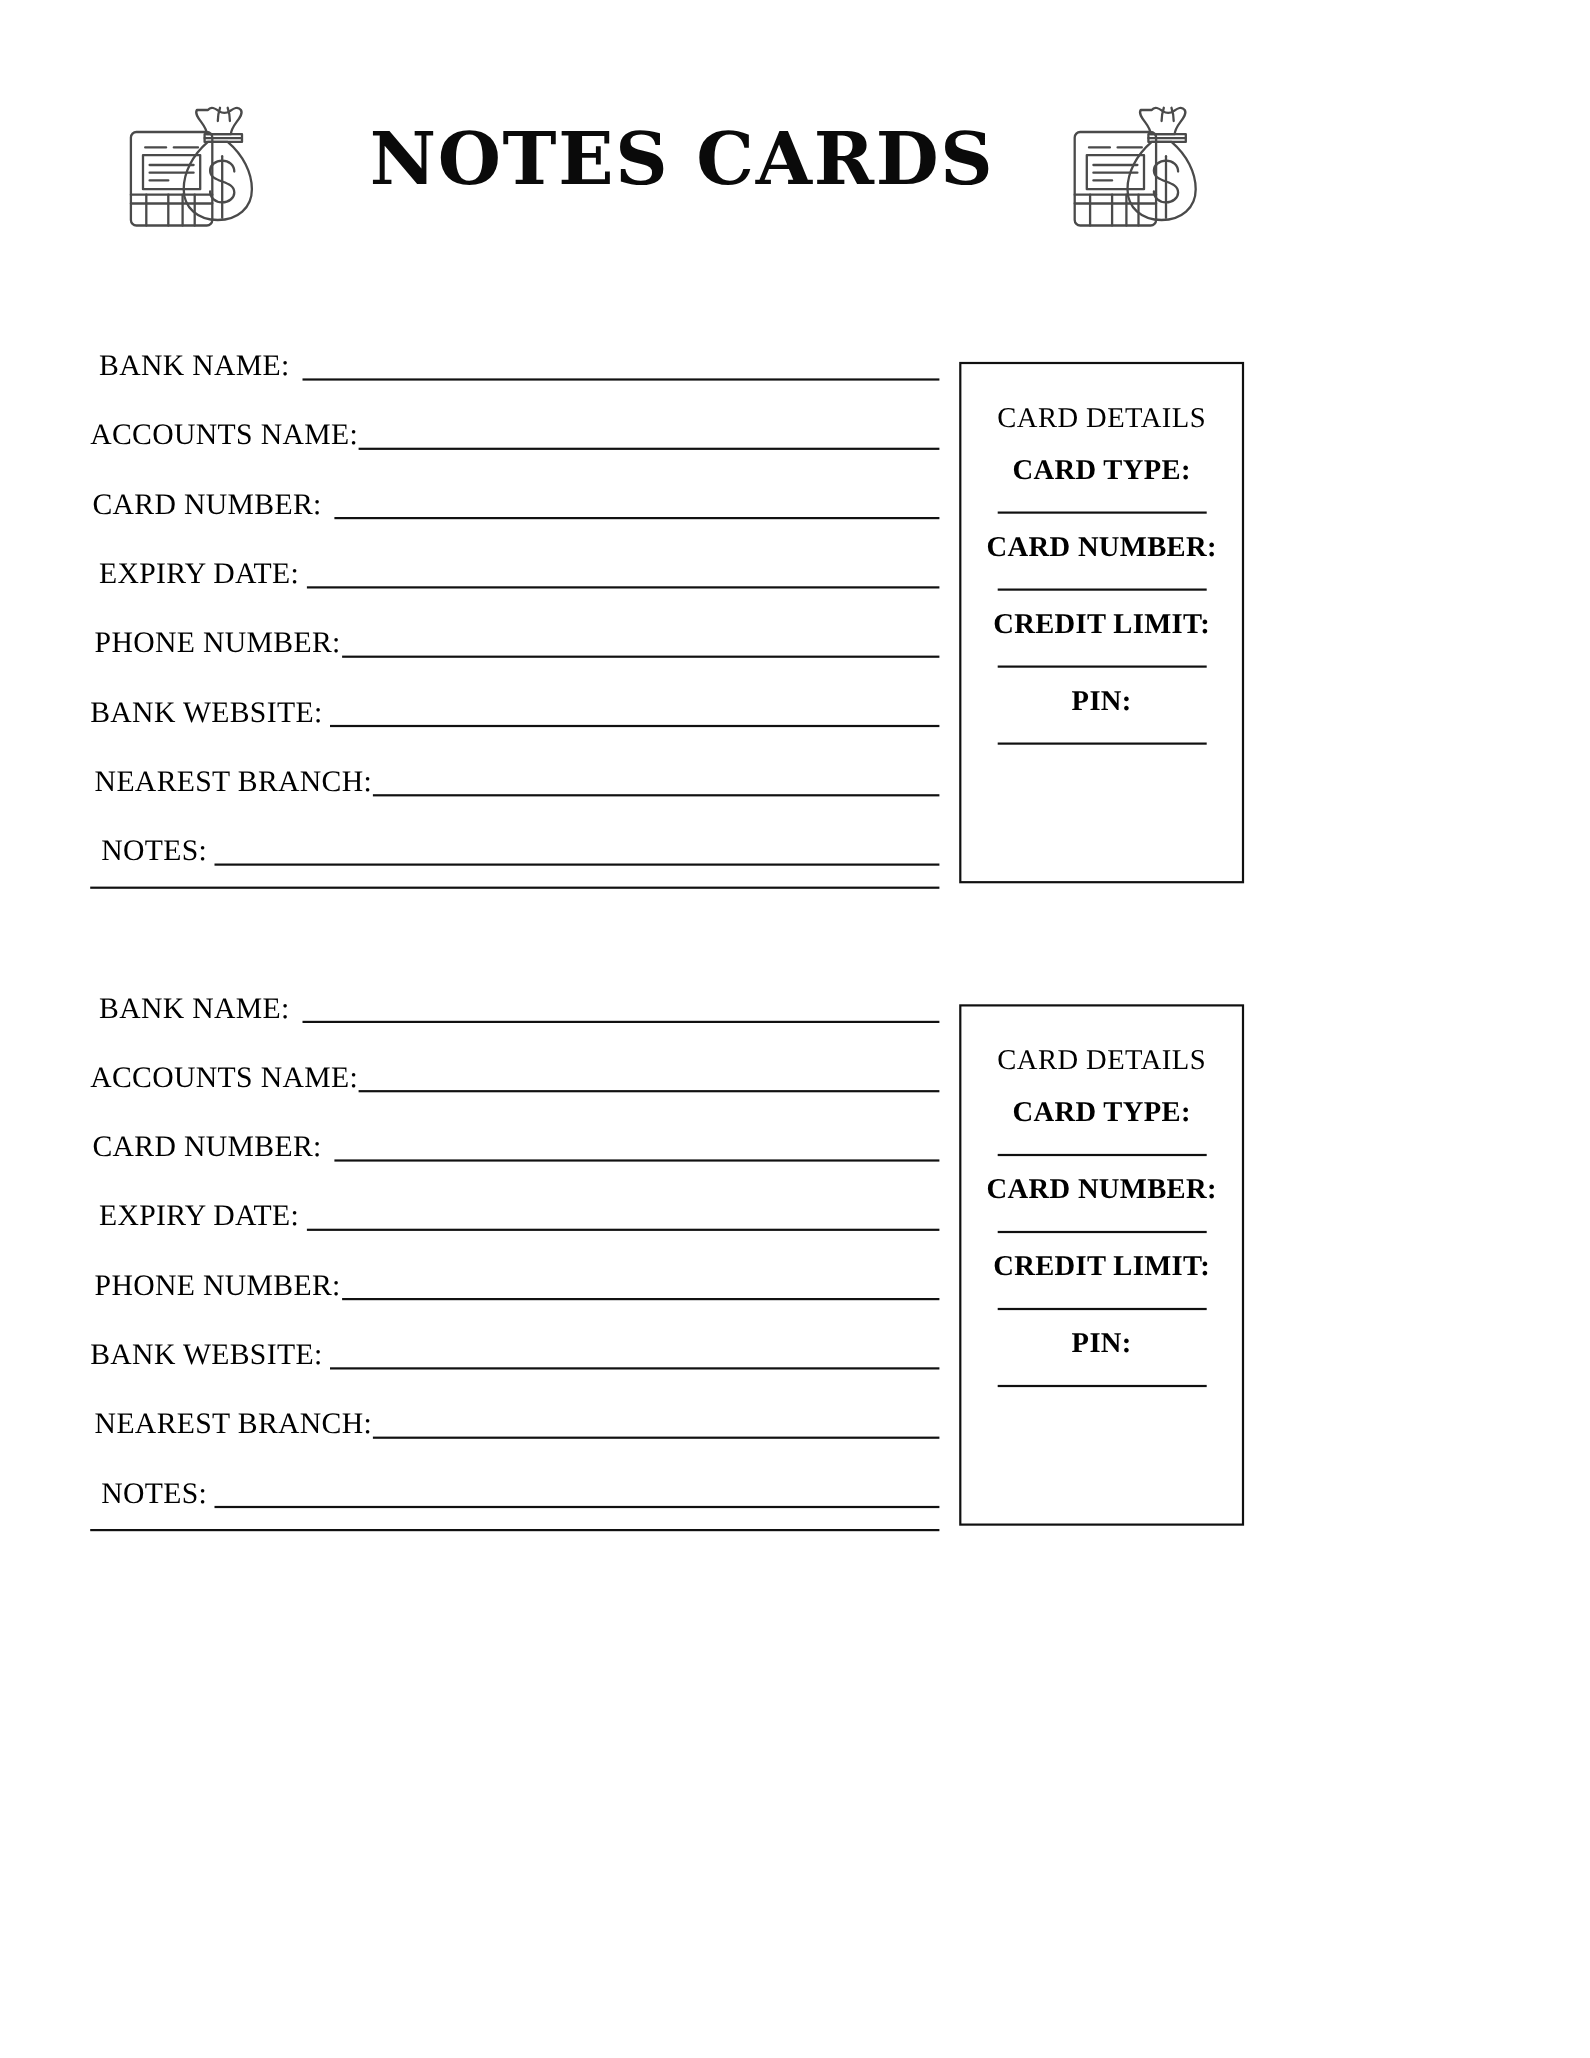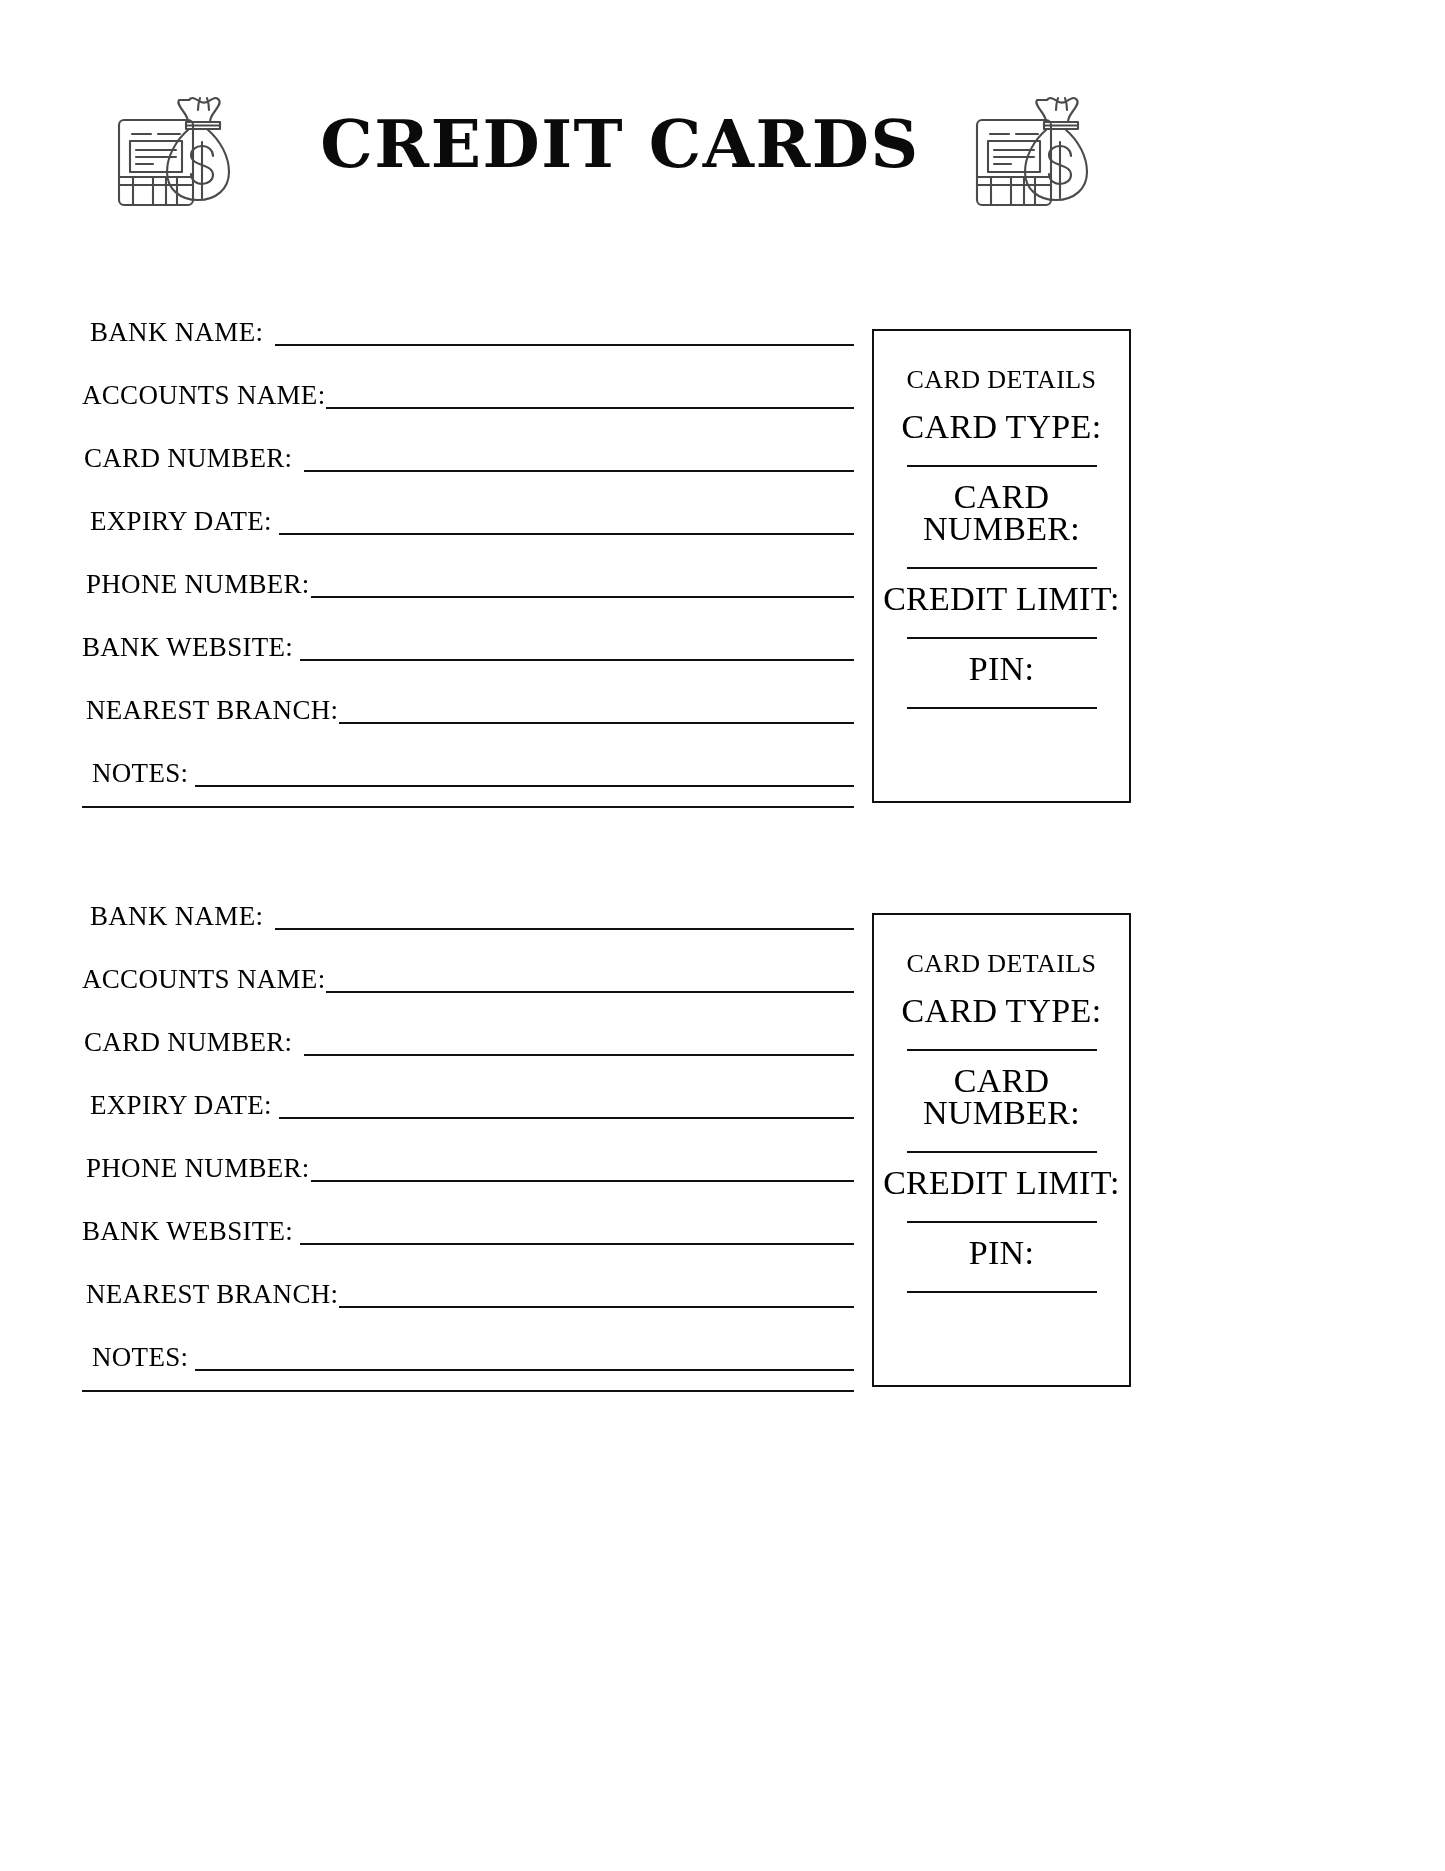--- a/index.html
+++ b/index.html
@@ -125,23 +125,24 @@
     font-size: 26px;
     line-height: 34px;
     letter-spacing: 0.4px;
   }
   .card-entry {
     margin-top: 14px;
     text-align: center;
   }
   .card-entry:first-of-type { margin-top: 10px; }
   .card-entry-label {
-    font-size: 34px;
+    font-size: 26px;
     line-height: 32px;
     letter-spacing: 0.3px;
+    font-weight: bold;
   }
   .card-entry-rule {
     width: 190px;
     margin: 22px auto 0 auto;
     border-bottom: 2.4px solid #101010;
     height: 0;
   }
 </style>
 </head>
 <body>
@@ -172,21 +173,21 @@
         <path d="M31 84 h17"></path>
         <path d="M14 97 h74"></path>
         <path d="M14 105 h74"></path>
         <path d="M28 97 v28"></path>
         <path d="M48 97 v28"></path>
         <path d="M61 97 v28"></path>
         <path d="M72 97 v28"></path>
       </svg>
     </div>
 
-    <div class="page-title">CREDIT CARDS</div>
+    <div class="page-title">NOTES CARDS</div>
 
     <div class="header-icon right">
       <svg viewBox="0 0 160 140" xmlns="http://www.w3.org/2000/svg" fill="none" stroke="#4a4a4a" stroke-width="2.1" stroke-linecap="round" stroke-linejoin="round">
         <path d="M84 20 c3 -4 7 -1 10 1 c3 2 7 2 10 0 c3 -2 7 -5 10 -1 c2 3 -1 7 -4 11 c-3 4 -5 8 -5 11 l-22 0 c0 -3 -2 -7 -5 -11 c-3 -4 -6 -8 -4 -11 z"></path>
         <path d="M93 30 c0 -5 1 -9 2 -12"></path>
         <path d="M104 30 c0 -5 -1 -9 -2 -12"></path>
         <path d="M81 42 h34 v7 h-34 z"></path>
         <path d="M81 45.5 h34"></path>
         <path d="M84 49 c-14 12 -22 28 -22 43 c0 17 13 28 31 28 c18 0 31 -11 31 -28 c0 -15 -8 -31 -22 -43 z"></path>
         <path d="M97 62 v56"></path>

